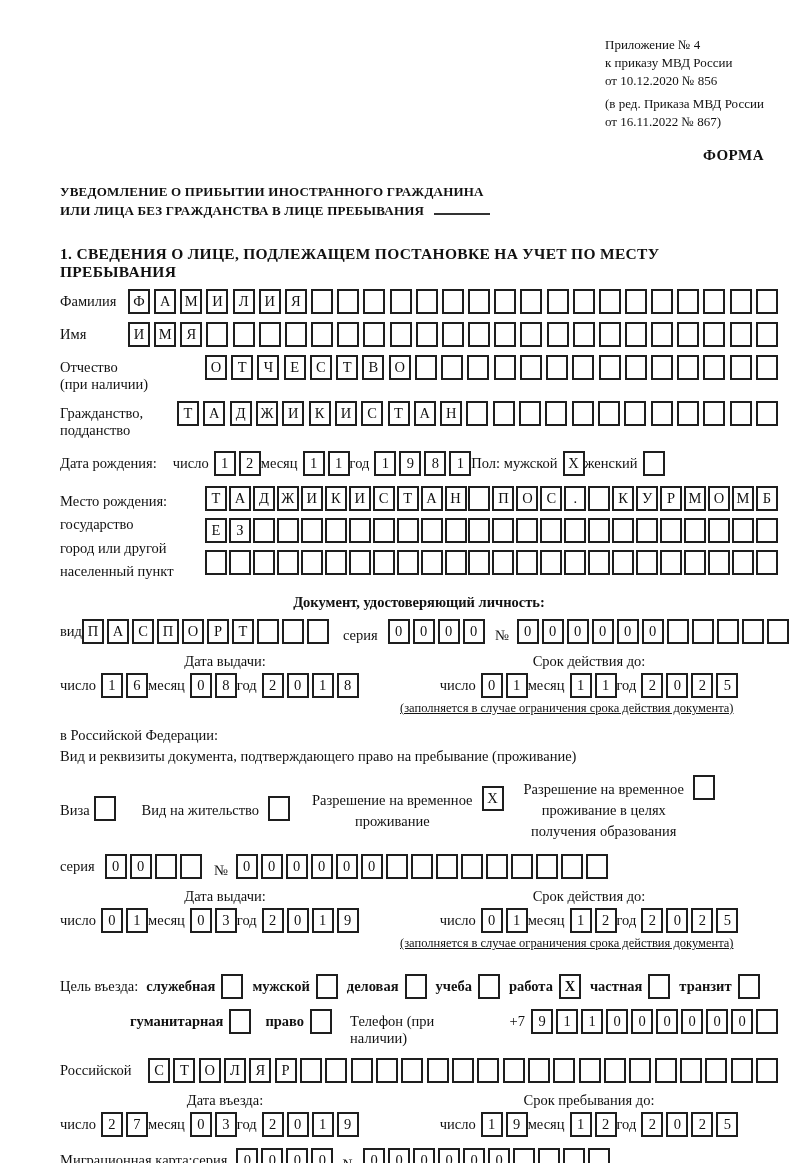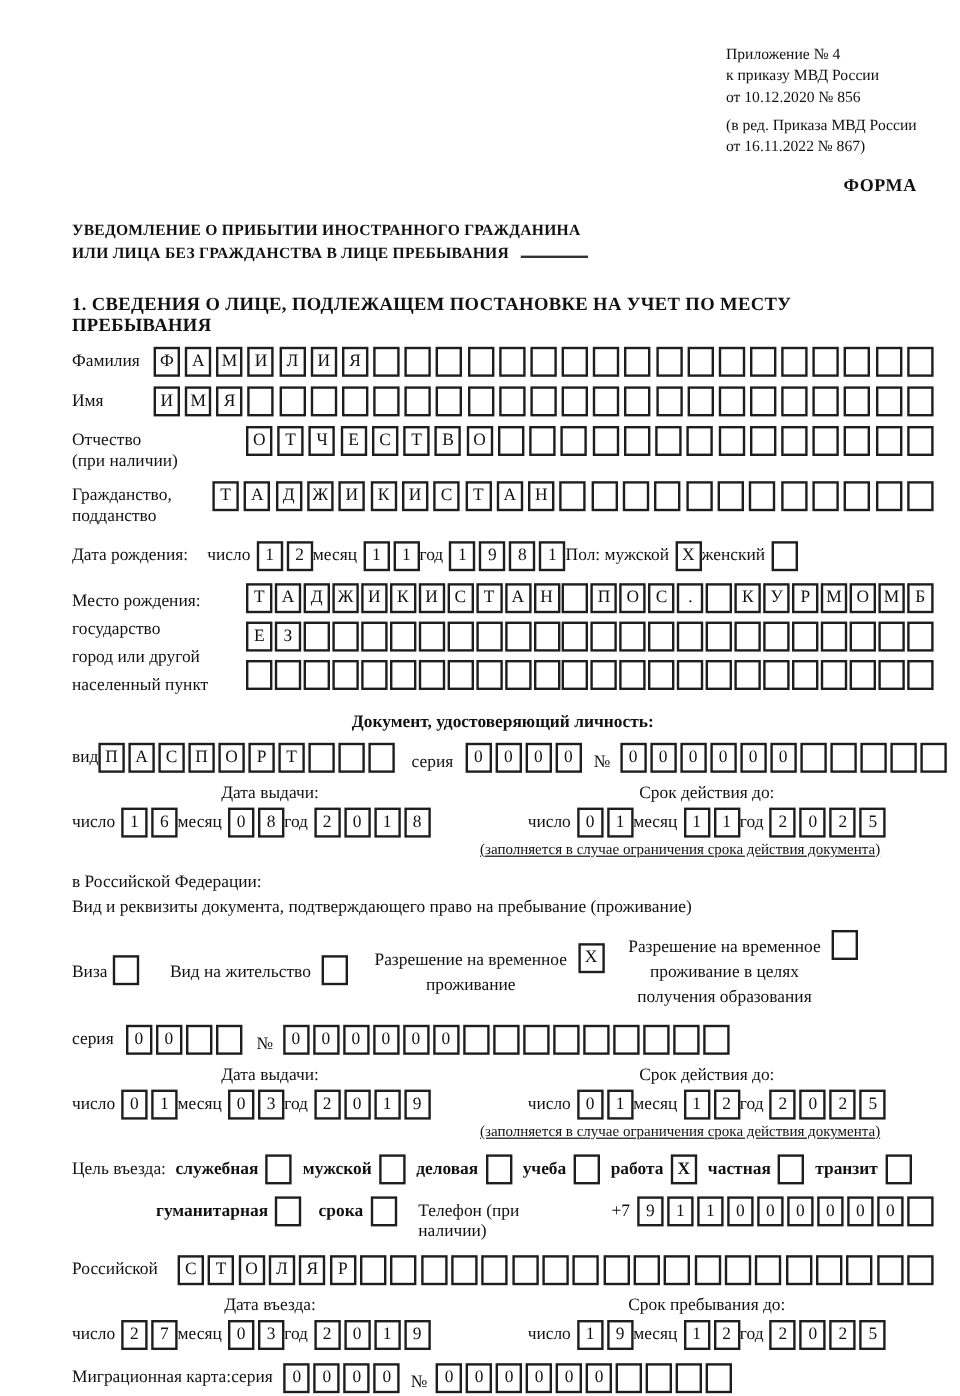--- a/index.html
+++ b/index.html
@@ -525,21 +525,21 @@
             <span class="cell">0</span>
             <span class="cell">2</span>
             <span class="cell">5</span>
           </span>
       </span>
     </div>
     <div class="dnote">(заполняется в случае ограничения срока действия документа)</div>
   </div>
 </div>
 
-<div class="inline-row" style="margin-top:11px">
+<div class="inline-row" style="margin-top:23px">
   <span class="txt" style="margin-right:8px">Цель въезда:</span>
   <span class="purpose-item">
     <span class="txt">служебная</span>
     <span class="cell"></span>
   </span>
   <span class="purpose-item">
     <span class="txt">мужской</span>
     <span class="cell"></span>
   </span>
   <span class="purpose-item">
@@ -563,21 +563,21 @@
     <span class="cell"></span>
   </span>
 </div>
 
 <div class="inline-row" style="margin-top:10px;padding-left:70px">
   <span class="purpose-item" style="margin-right:14px">
     <span class="txt">гуманитарная</span>
     <span class="cell"></span>
   </span>
   <span class="purpose-item" style="margin-right:18px">
-    <span class="txt">срока</span>
+    <span class="txt">право</span>
     <span class="cell"></span>
   </span>
   <span class="txt" style="margin-right:22px">Телефон (при наличии)</span>
   <span class="txt" style="margin-right:6px">+7</span>
   <span class="cells">
       <span class="cell">9</span>
       <span class="cell">1</span>
       <span class="cell">1</span>
       <span class="cell">0</span>
       <span class="cell">0</span>

